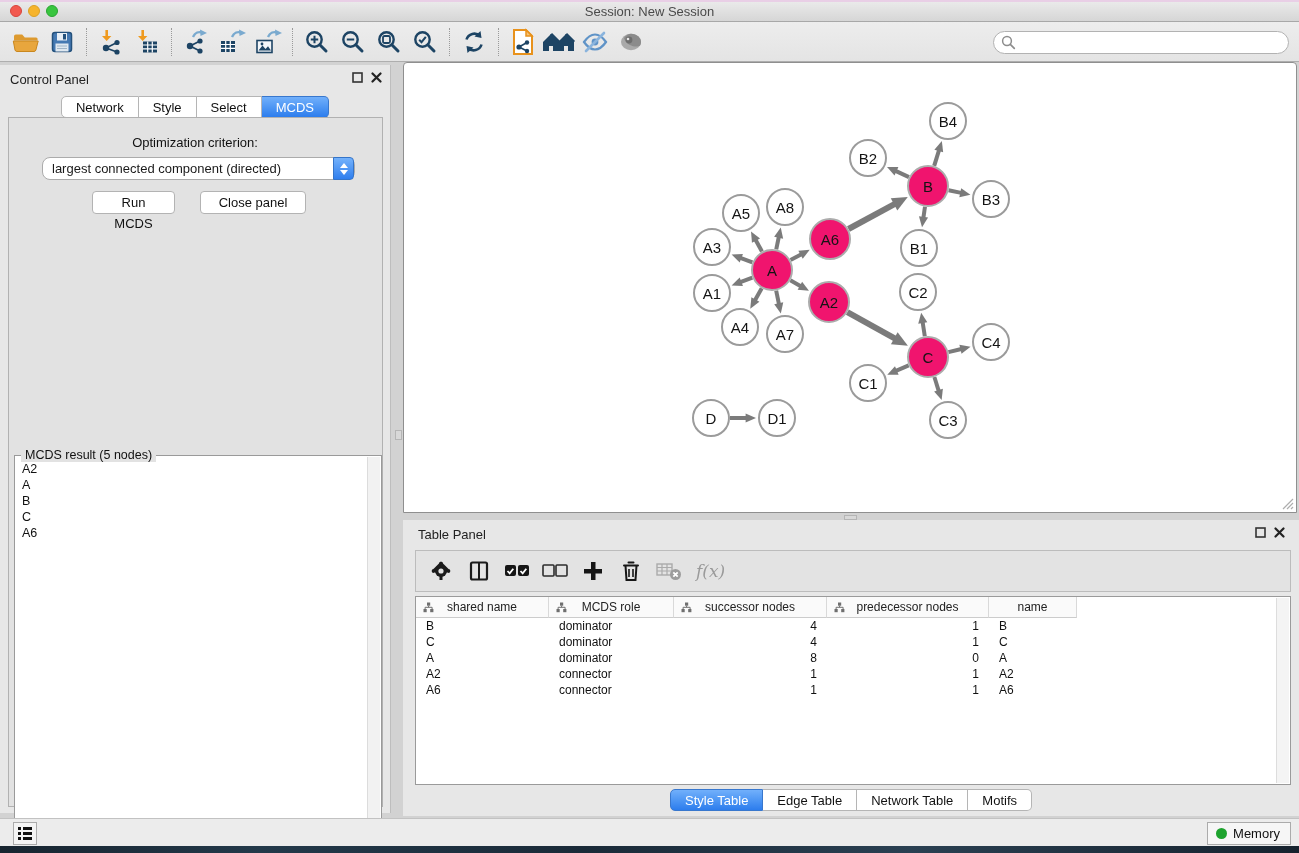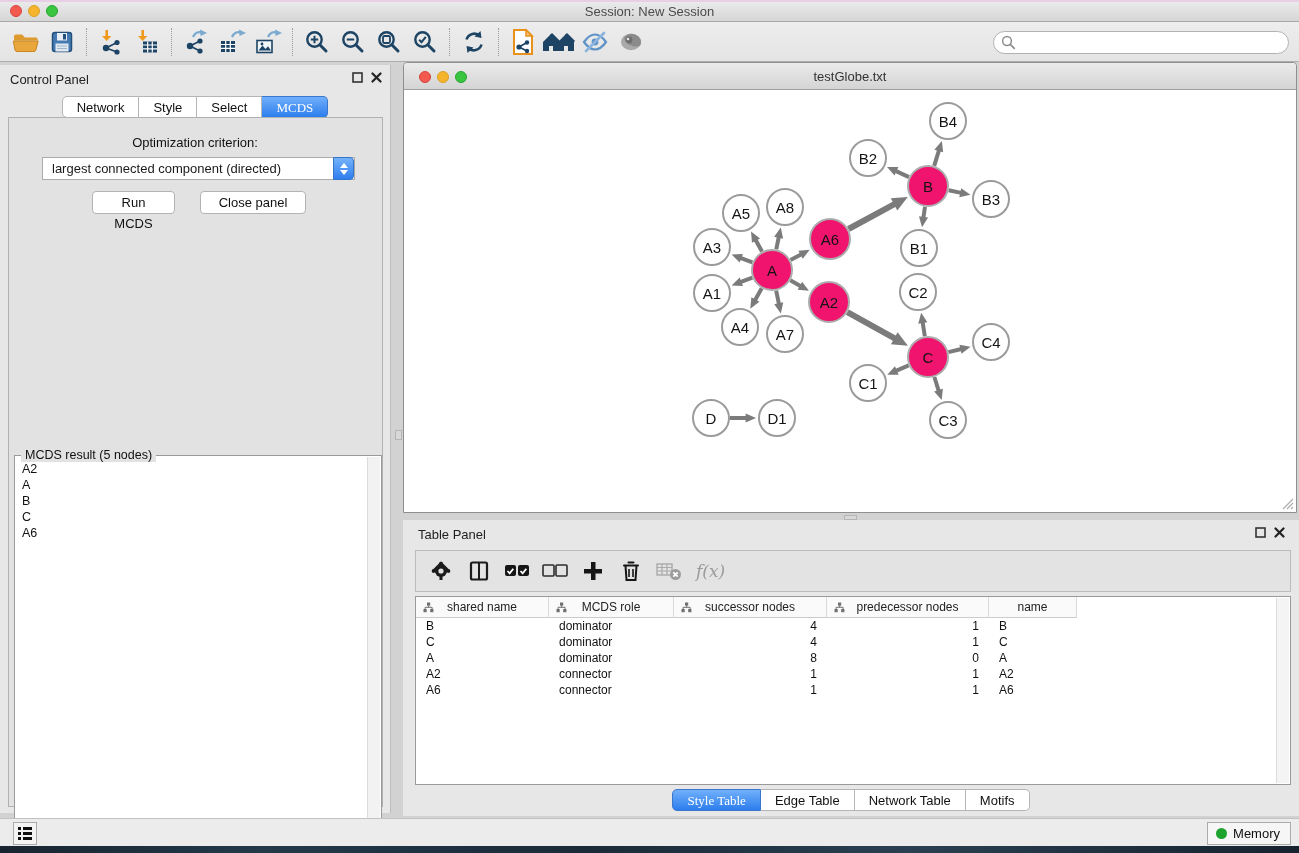--- a/index.html
+++ b/index.html
@@ -45,30 +45,30 @@
   .winbtns { position:absolute; right:8px; top:7px; display:flex; gap:8px; }
   .winbtns svg { display:block; }
   #cp-tabs { position:absolute; left:0; right:0; top:31px; display:flex; justify-content:center; }
   .seg-tab {
     height:22px; padding:0 14px; background:#fff; border:1px solid #b5b5b5; border-left:none;
     font-size:13px; line-height:21px; color:#111; cursor:default;
   }
   .seg-tab.first { border-left:1px solid #b5b5b5; border-radius:5px 0 0 5px; }
   .seg-tab.last { border-radius:0 5px 5px 0; }
   .seg-tab.active {
-    background:linear-gradient(#71b0fb,#2c7ded); border-color:#3877cd; color:#fff;font-family:Liberation Serif, serif;
+    background:linear-gradient(#71b0fb,#2c7ded); border-color:#3877cd; color:#fff;
   }
   #cp-inner {
     position:absolute; left:8px; top:52px; width:375px; height:690px;
     background:#e2e2e2; border:1px solid #b1b1b1;
   }
   #opt-label { position:absolute; left:0; right:0; top:70px; text-align:center; color:#111; }
   #criterion {
     position:absolute; left:42px; top:92px; width:313px; height:23px;
-    background:#fff; border:1px solid #ababab; border-radius:0;
+    background:#fff; border:1px solid #ababab; border-radius:8px;
     line-height:21px; padding-left:9px; font-size:13px;
   }
   #criterion .stepper {
     position:absolute; right:0; top:-1px; width:21px; height:23px; border-radius:0 4px 4px 0;
     background:linear-gradient(#74b2fb,#2f7eee); border:1px solid #3474c9;
     display:flex; flex-direction:column; align-items:center; justify-content:center; gap:2px;
   }
   .btn {
     position:absolute; height:23px; background:#fff; border:1px solid #b3b3b3; border-radius:4px;
     font-size:13px; text-align:center; line-height:21px; color:#111; padding:0 14px;
@@ -349,26 +349,20 @@
           <div class="result-item">A6</div>
         </div>
       <div id="result-scroll"></div>
     </div>
   </div>
 
   <div class="divider-grip" style="left:395px; top:430px; width:7px; height:10px;"></div>
   <div class="divider-grip" style="left:844px; top:515px; width:13px; height:5px;"></div>
 
   <div id="net-window">
-    <div id="net-titlebar">
-      <span class="tl red" style="left:15px; top:8px;"></span>
-      <span class="tl yel" style="left:33px; top:8px;"></span>
-      <span class="tl grn" style="left:51px; top:8px;"></span>
-      <div class="title">testGlobe.txt</div>
-    </div>
     <div id="net-canvas">
       <svg id="graph-svg" width="892" height="423">
           <line x1="348.39133153665693" y1="187.5166562442815" x2="336.3858819659823" y2="192.11874524637344" stroke="#7B7B7B" stroke-width="4"></line>
           <polygon points="327.60866846334307,195.4833437557185 335.6731224297751,187.46557709515156 338.96613373679367,196.0560413743304" fill="#7B7B7B"></polygon>
           <line x1="348.39133153665693" y1="172.4833437557185" x2="336.3858819659823" y2="167.88125475362656" stroke="#7B7B7B" stroke-width="4"></line>
           <polygon points="327.60866846334307,164.5166562442815 338.96613373679367,163.9439586256696 335.6731224297751,172.53442290484844" fill="#7B7B7B"></polygon>
           <line x1="357.7197701091396" y1="198.3116594930951" x2="350.88185660391224" y2="210.49169292428138" stroke="#7B7B7B" stroke-width="4"></line>
           <polygon points="346.2802298908604,218.6883405069049 347.3602659478467,207.36784925804076 355.3825167733931,211.87156901975104" fill="#7B7B7B"></polygon>
           <line x1="357.96678911489033" y1="161.55183804995966" x2="351.5242671860635" y2="149.70591063243936" stroke="#7B7B7B" stroke-width="4"></line>
           <polygon points="347.03321088510967,141.44816195004034 356.0430650839347,148.3866435790363 347.96101318201227,152.78214549060814" fill="#7B7B7B"></polygon>

